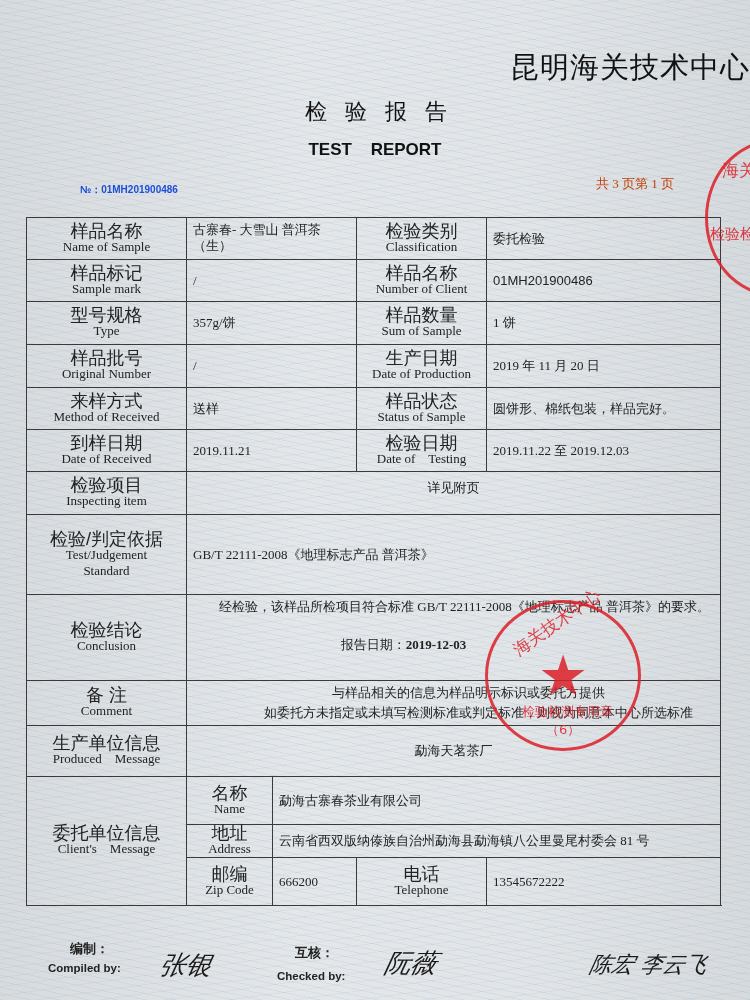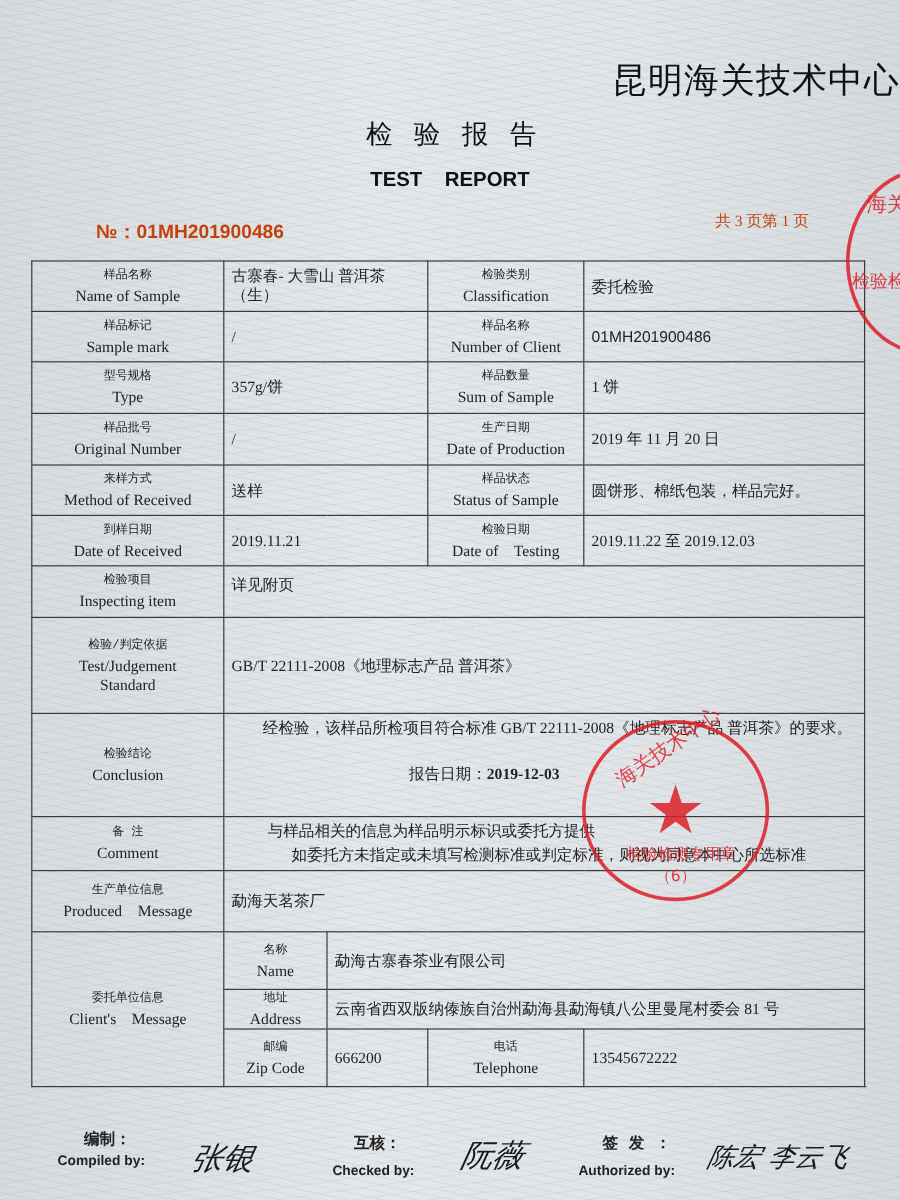--- a/index.html
+++ b/index.html
@@ -20,39 +20,39 @@
   .title-cn2 {
     position: absolute; top: 97px; left: 0; width: 750px; text-align: center;
     font-family: "DejaVu Sans", sans-serif; font-size: 22px; letter-spacing: 18px; color: #111; padding-left: 10px;
   }
   .title-en {
     position: absolute; top: 140px; left: 0; width: 750px; text-align: center;
     font-family: "Liberation Sans", sans-serif; font-weight: bold; font-size: 17px; color: #111; word-spacing: 14px;
   }
   .report-no {
     position: absolute; top: 183px; left: 80px; font-family: "Liberation Sans", sans-serif;
-    font-size: 16px; font-weight: bold; color: #c2410c;
+    font-size: 10px; font-weight: bold; color: #1d4ed8;
   }
   .page-info {
     position: absolute; top: 175px; left: 596px; font-size: 13px; color: #c2410c;
   }
 
   table.report {
     position: absolute; left: 26px; top: 217px; width: 694px;
     border-collapse: collapse; table-layout: fixed;
   }
   table.report td {
     border: 1px solid #3a3a3a; vertical-align: middle; font-size: 13px; line-height: 16px;
     padding: 0 6px;
   }
   .lbl { text-align: center; color: #222; }
-  .lbl .cn { display: block; font-family: Liberation Mono, monospace; font-size: 10px; }
+  .lbl .cn { display: block; font-family: Liberation Sans, sans-serif; font-size: 18px; }
   .lbl .en { display: block; font-size: 13px; }
   .val { color: #222; }
-  .val.center { }
+  .val.center { text-align: center; }
   .mono-sans { font-family: "Liberation Sans", sans-serif; font-size: 13.5px; }
 
   .conclusion-text { text-indent: 2em; padding-top: 4px; }
   .report-date { text-align: center; padding-right: 100px; margin-top: 22px; }
   .report-date b { font-weight: bold; }
 
   .footer { position: absolute; top: 940px; left: 0; width: 750px; height: 60px; }
   .f-item { position: absolute; }
   .f-cn { font-family: "DejaVu Sans", sans-serif; font-size: 13px; font-weight: bold; color: #222; }
   .f-en { font-family: "Liberation Sans", sans-serif; font-size: 11.5px; font-weight: bold; color: #222; }
@@ -247,24 +247,20 @@
     <div class="f-en" style="margin-top:4px">Compiled by:</div>
   </div>
   <div class="sig" style="left:160px;top:8px">张银</div>
 
   <div class="f-item" style="left:277px;top:4px">
     <div class="f-cn" style="padding-left:18px">互核：</div>
     <div class="f-en" style="margin-top:8px">Checked by:</div>
   </div>
   <div class="sig" style="left:385px;top:6px">阮薇</div>
 
-  <div class="f-item" style="left:482px;top:4px">
-    <div class="f-cn" style="padding-left:20px;white-space:pre">签  发  ：</div>
-    <div class="f-en" style="margin-top:8px">Authorized by:</div>
-  </div>
   <div class="sig" style="left:590px;top:10px;font-size:22px">陈宏 李云飞</div>
 </div>
 
 <div class="stamp" style="left:705px;top:140px;width:130px;height:150px">
   <span class="star">★</span>
   <span class="arc" style="left:14px;top:16px">海关</span>
   <span class="arc" style="left:2px;top:82px;font-size:15px">检验检</span>
 </div>
 
 <div class="stamp" style="left:485px;top:600px;width:150px;height:145px">

